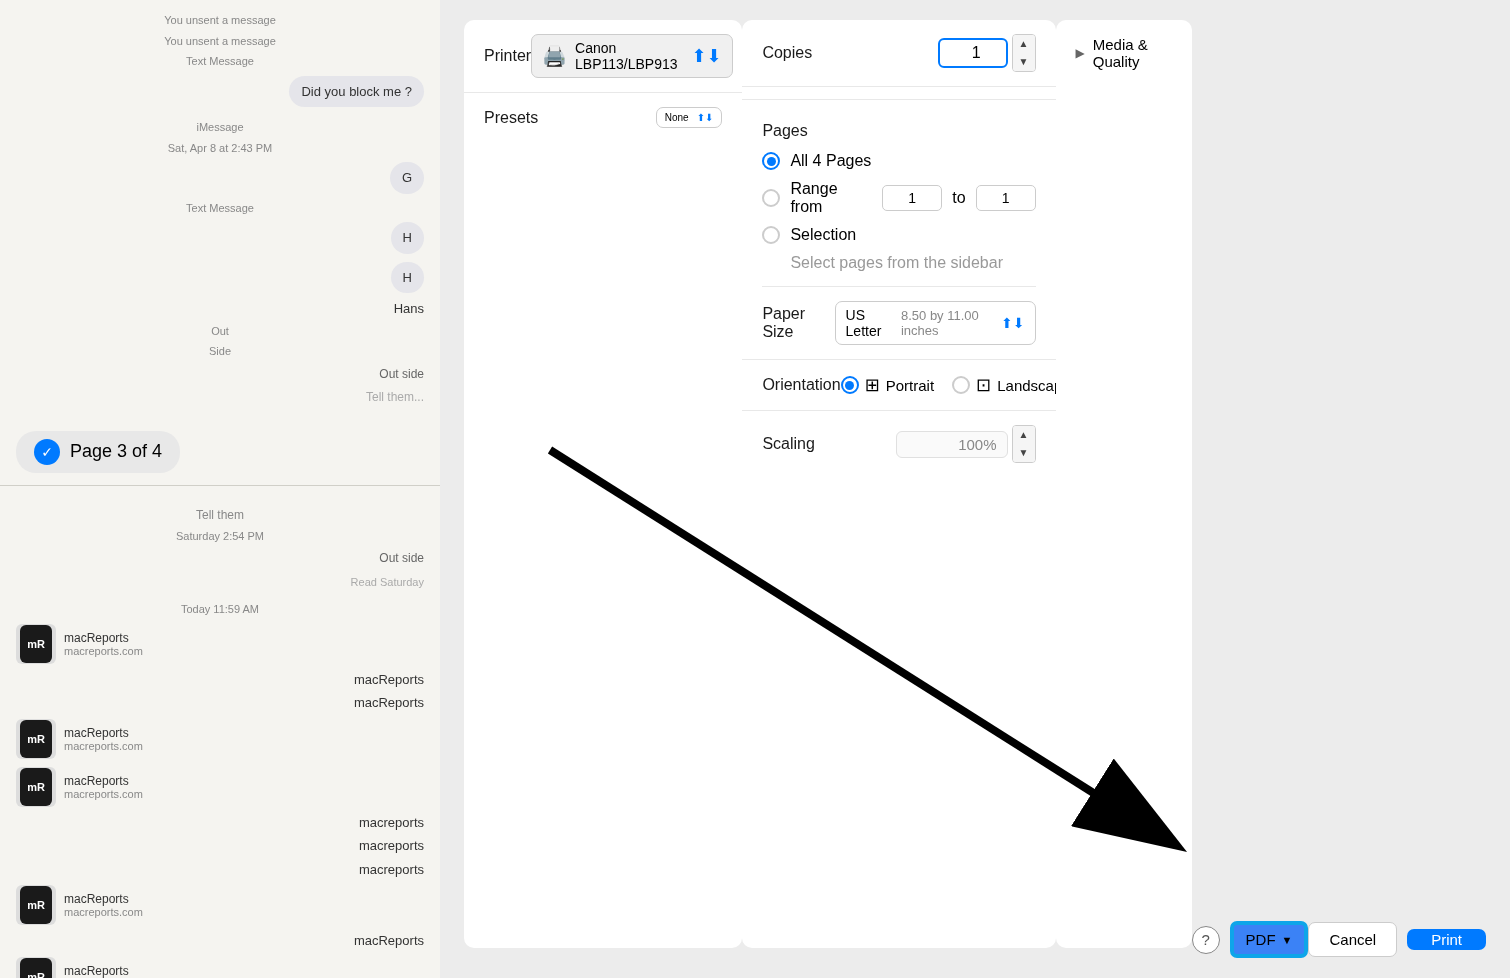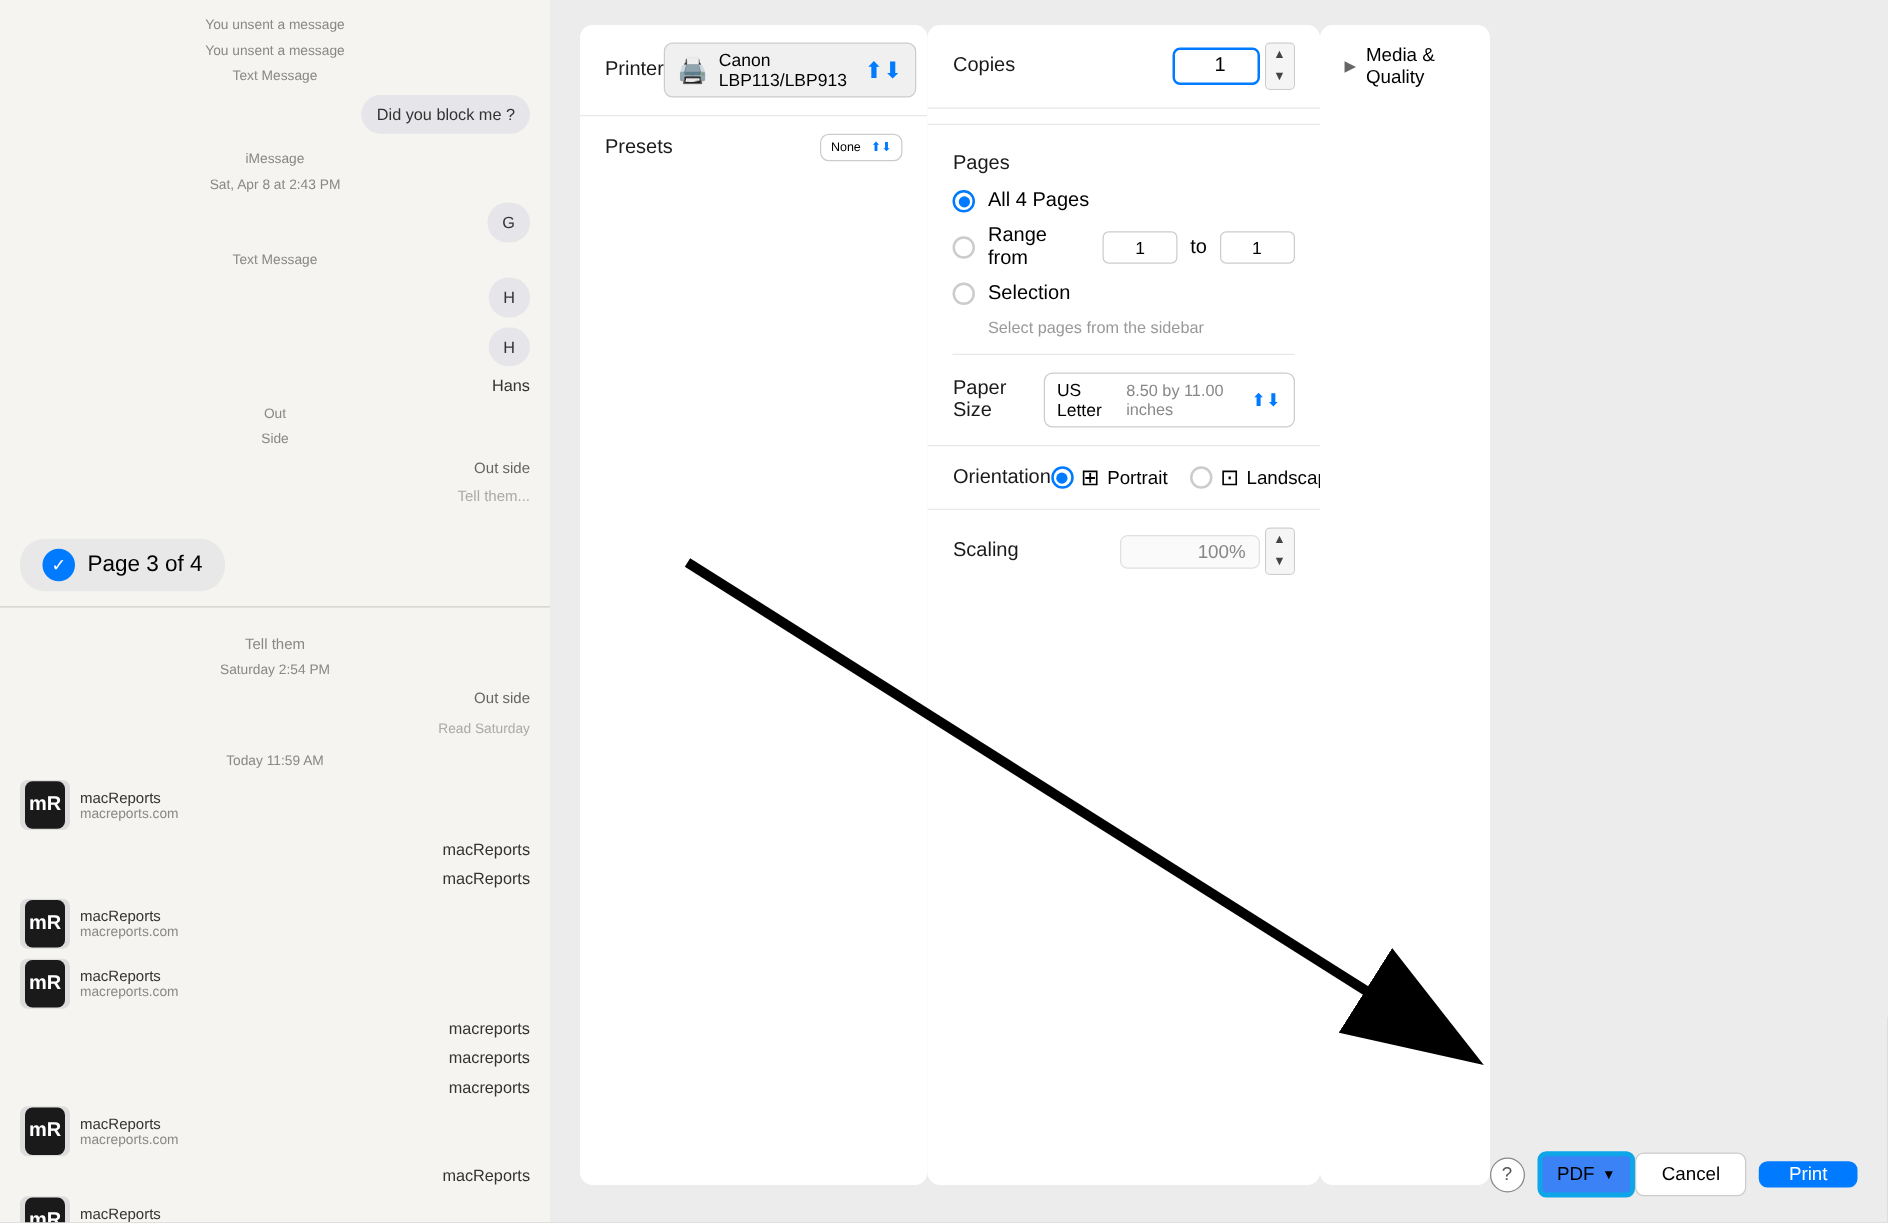--- a/index.html
+++ b/index.html
@@ -66,21 +66,21 @@
     }
     .img-thumb .mr-logo {
       width: 32px;
       height: 38px;
       background: #1a1a1a;
       border-radius: 6px;
       display: flex;
       align-items: center;
       justify-content: center;
       color: white;
-      font-size: 16px;
+      font-size: 11px;
       font-weight: bold;
     }
     .img-label { font-size: 12px; color: #333; }
 
     .page-badge {
       display: flex;
       align-items: center;
       gap: 10px;
       background: #e8e8e8;
       border-radius: 20px;
@@ -233,21 +233,21 @@
     }
     .range-input {
       border: 1px solid #ccc;
       border-radius: 5px;
       padding: 4px 8px;
       width: 60px;
       font-size: 14px;
       text-align: center;
     }
     .selection-hint {
-      font-size: 13px;
+      font-size: 16px;
       color: #999;
       padding-left: 28px;
       margin-top: 2px;
     }
     .divider-h {
       height: 1px;
       background: #e8e8e8;
       margin: 12px 0;
     }
 

